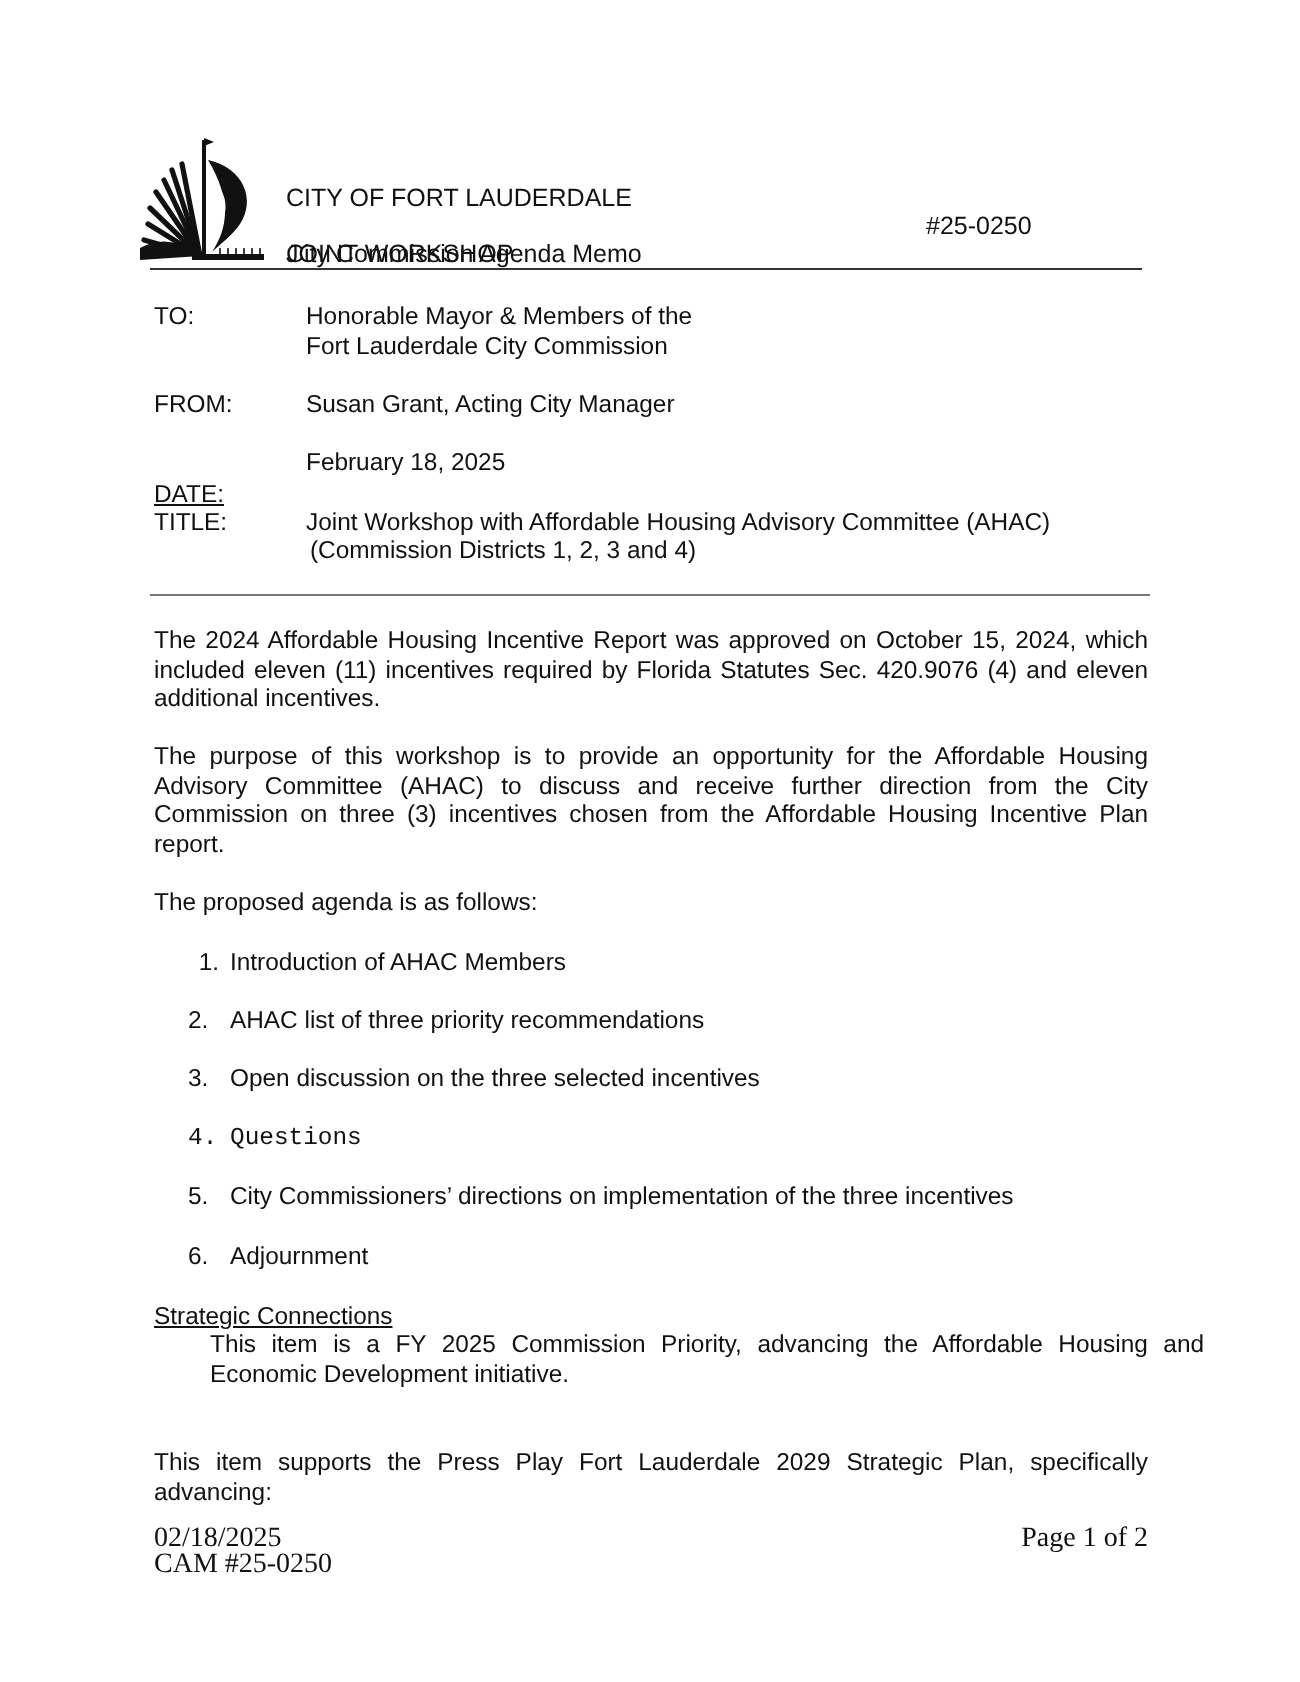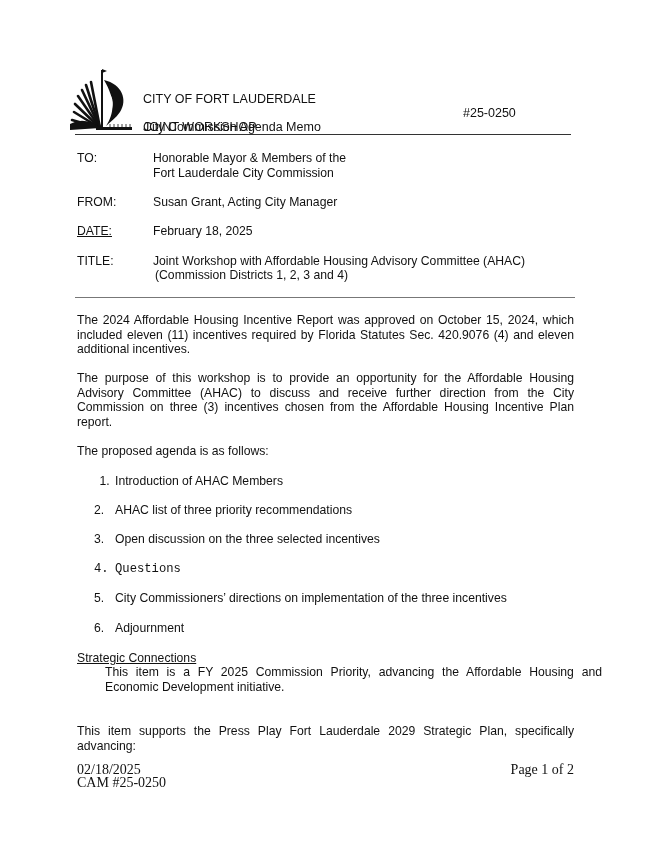--- a/index.html
+++ b/index.html
@@ -62,21 +62,21 @@
 <div class="abs hdr-num">#25-0250</div>
 <div class="abs rule1"></div>
 
 <div class="abs lbl" style="top:151px;">TO:</div>
 <div class="abs val" style="top:151px;">Honorable Mayor &amp; Members of the</div>
 <div class="abs val" style="top:166px;">Fort Lauderdale City Commission</div>
 
 <div class="abs lbl" style="top:195px;">FROM:</div>
 <div class="abs val" style="top:195px;">Susan Grant, Acting City Manager</div>
 
-<div class="abs lbl" style="top:224px;text-decoration:underline;">DATE:</div>
+<div class="abs lbl" style="top:240px;text-decoration:underline;">DATE:</div>
 <div class="abs val" style="top:224px;">February 18, 2025</div>
 
 <div class="abs lbl" style="top:254px;">TITLE:</div>
 <div class="abs val" style="top:254px;">Joint Workshop with Affordable Housing Advisory Committee (AHAC)</div>
 <div class="abs val" style="top:268px; left:155px;">(Commission Districts 1, 2, 3 and 4)</div>
 
 <div class="abs rule2"></div>
 
 <div class="abs para" style="top:313px;">The 2024 Affordable Housing Incentive Report was approved on October 15, 2024, which included eleven (11) incentives required by Florida Statutes Sec. 420.9076 (4) and eleven additional incentives.</div>
 <div class="abs para" style="top:371px;">The purpose of this workshop is to provide an opportunity for the Affordable Housing Advisory Committee (AHAC) to discuss and receive further direction from the City Commission on three (3) incentives chosen from the Affordable Housing Incentive Plan report.</div>

